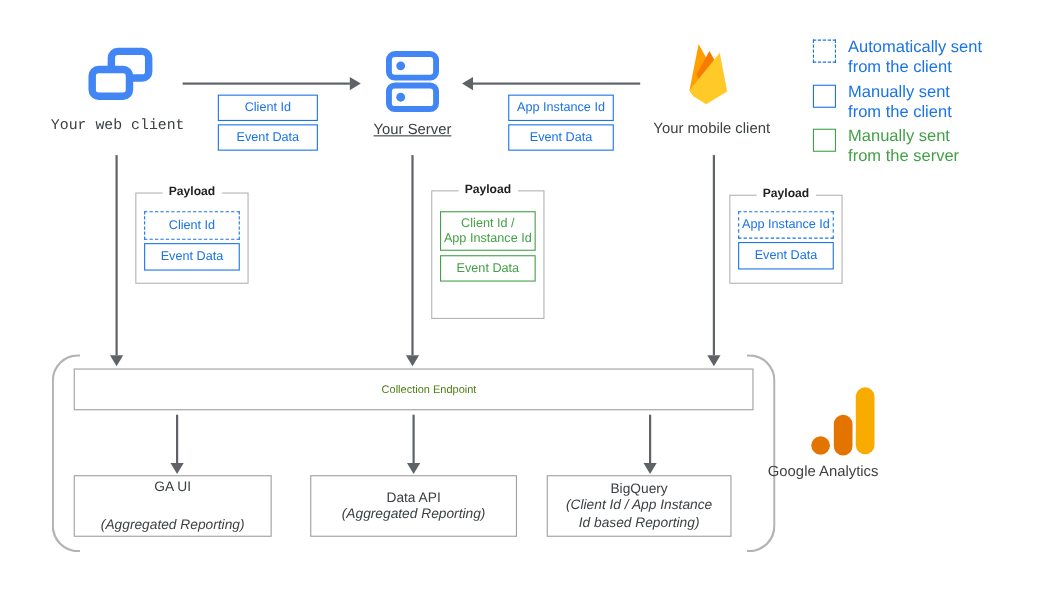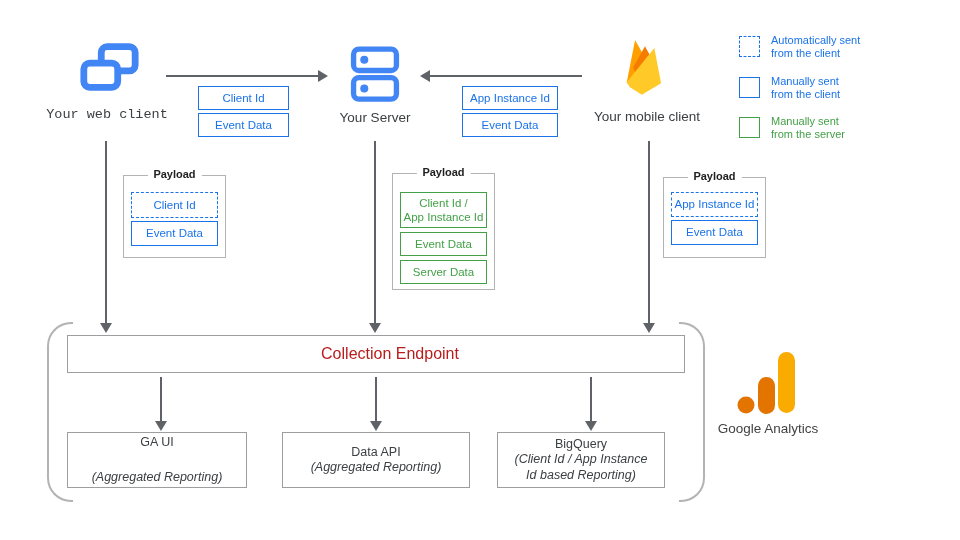--- a/index.html
+++ b/index.html
@@ -23,55 +23,55 @@
   .payload { position:absolute; border:1px solid #b3b3b3; background:#fff; }
   .payload-title { position:absolute; top:-8px; left:50%; transform:translateX(-50%);
     background:#fff; padding:0 6px; font-size:11px; font-weight:bold; color:#212121; white-space:nowrap; }
   .pitem { position:absolute; left:7px; right:7px; background:#fff; text-align:center;
     font-size:11.5px; font-weight:500; line-height:1.25;
     display:flex; flex-direction:column; align-items:center; justify-content:center; }
   .style-dashed-blue { border:1.5px dashed #1a73e8; color:#1a73e8; }
   .style-solid-blue  { border:1.5px solid  #1a73e8; color:#1a73e8; }
   .style-solid-green { border:1.5px solid  #43a047; color:#43a047;text-align:right; }
   .legend-sq { position:absolute; width:21px; height:21px; background:#fff; }
-  .legend-text { position:absolute; font-size:11px; font-weight:500; line-height:1.22; }
+  .legend-text { position:absolute; font-size:15px; font-weight:500; line-height:1.22; }
   .legend-text span { display:block; }
   .lt-blue { color:#1a73e8; } .lt-green { color:#43a047; }
   .endpoint { position:absolute; border:1px solid #9e9e9e; background:#fff;
-    display:flex; align-items:center; justify-content:center; font-size:16px; color:#b91c1c;padding-left:28px; }
+    display:flex; align-items:center; justify-content:center; font-size:10px; color:#4d7c0f;padding-left:28px; }
   .outbox { position:absolute; border:1px solid #9e9e9e; background:#fff; padding:0 10px;
     display:flex; flex-direction:column; align-items:center; justify-content:center;
     font-size:12.5px; color:#3c4043; text-align:center; line-height:1.22; }
   .outbox .sub { font-style:italic; }
   .bracket-l { position:absolute; width:26px; border:2.5px solid #b3b3b3; border-right:none;
     border-radius:24px 0 0 24px; background:transparent; }
   .bracket-r { position:absolute; width:26px; border:2.5px solid #b3b3b3; border-left:none;
     border-radius:0 24px 24px 0; background:transparent; }
   .infra-label { position:absolute; font-size:13.5px; font-weight:500; color:#424242;
-    text-align:center; line-height:1.2; }
+    text-align:left; line-height:1.2; }
   .infra-label span { display:block; }
 </style>
 </head>
 <body>
 
 <div class="canvas">
 
   <svg class="abs" style="left:78px; top:40px;" width="62" height="58" viewBox="0 0 64 56">
     <rect x="24" y="5" width="35" height="25" rx="6" fill="#fff" stroke="#4285f4" stroke-width="7"></rect>
     <rect x="6" y="22" width="35" height="25" rx="6" fill="#fff" stroke="#4285f4" stroke-width="7"></rect>
   </svg>
   <div class="node-label" style="left:40px; top:107px; width:134px;font-family:Liberation Mono, monospace;">Your web client</div>
 
   <svg class="abs" style="left:350px; top:45px;" width="50" height="60" viewBox="0 0 56 66">
     <rect x="4" y="4" width="48" height="24" rx="6" fill="#fff" stroke="#4285f4" stroke-width="6"></rect>
     <rect x="4" y="36" width="48" height="24" rx="6" fill="#fff" stroke="#4285f4" stroke-width="6"></rect>
     <circle cx="16" cy="16" r="4.5" fill="#4285f4"></circle>
     <circle cx="16" cy="48" r="4.5" fill="#4285f4"></circle>
   </svg>
-  <div class="node-label" style="left:320px; top:110px; width:110px;">Your Server</div>
+  <div class="node-label" style="left:320px; top:110px; width:110px;text-decoration:underline;">Your Server</div>
 
   <svg class="abs" style="left:620px; top:37px;" width="52" height="66" viewBox="0 0 100 125">
     <polygon fill="#ffa000" points="13,86 29,5 43,30 20,96"></polygon>
     <polygon fill="#f57c00" points="25,58 48,17 57,33 33,72"></polygon>
     <polygon fill="#ffca28" points="13,86 66,20 79,88 42,110 20,96"></polygon>
   </svg>
   <div class="node-label" style="left:577px; top:109px; width:140px;">Your mobile client</div>
 
   <div class="hline" style="left:166px; top:75px; width:152px;"></div>
   <div class="arrow-right" style="left:318px; top:70px;"></div>
@@ -118,21 +118,20 @@
     <div class="pitem style-solid-blue" style="top:45px; height:25px;">Event Data</div>
   </div>
 
   <div class="payload" style="left:392px; top:173px; width:103px; height:117px;">
     <span class="payload-title">Payload</span>
     <div class="pitem style-solid-green" style="top:18px; height:36px;">
       <span>Client Id /</span>
         <span>App Instance Id</span>
     </div>
     <div class="pitem style-solid-green" style="top:58px; height:24px;">Event Data</div>
-    <div class="pitem style-solid-green" style="top:86px; height:24px;">Server Data</div>
   </div>
 
   <div class="payload" style="left:663px; top:177px; width:103px; height:81px;">
     <span class="payload-title">Payload</span>
     <div class="pitem style-dashed-blue" style="top:14px; height:25px;">App Instance Id</div>
     <div class="pitem style-solid-blue" style="top:42px; height:25px;">Event Data</div>
   </div>
 
   <div class="bracket-l" style="left:47px; top:322px; height:180px;"></div>
   <div class="bracket-r" style="left:679px; top:322px; height:180px;"></div>

